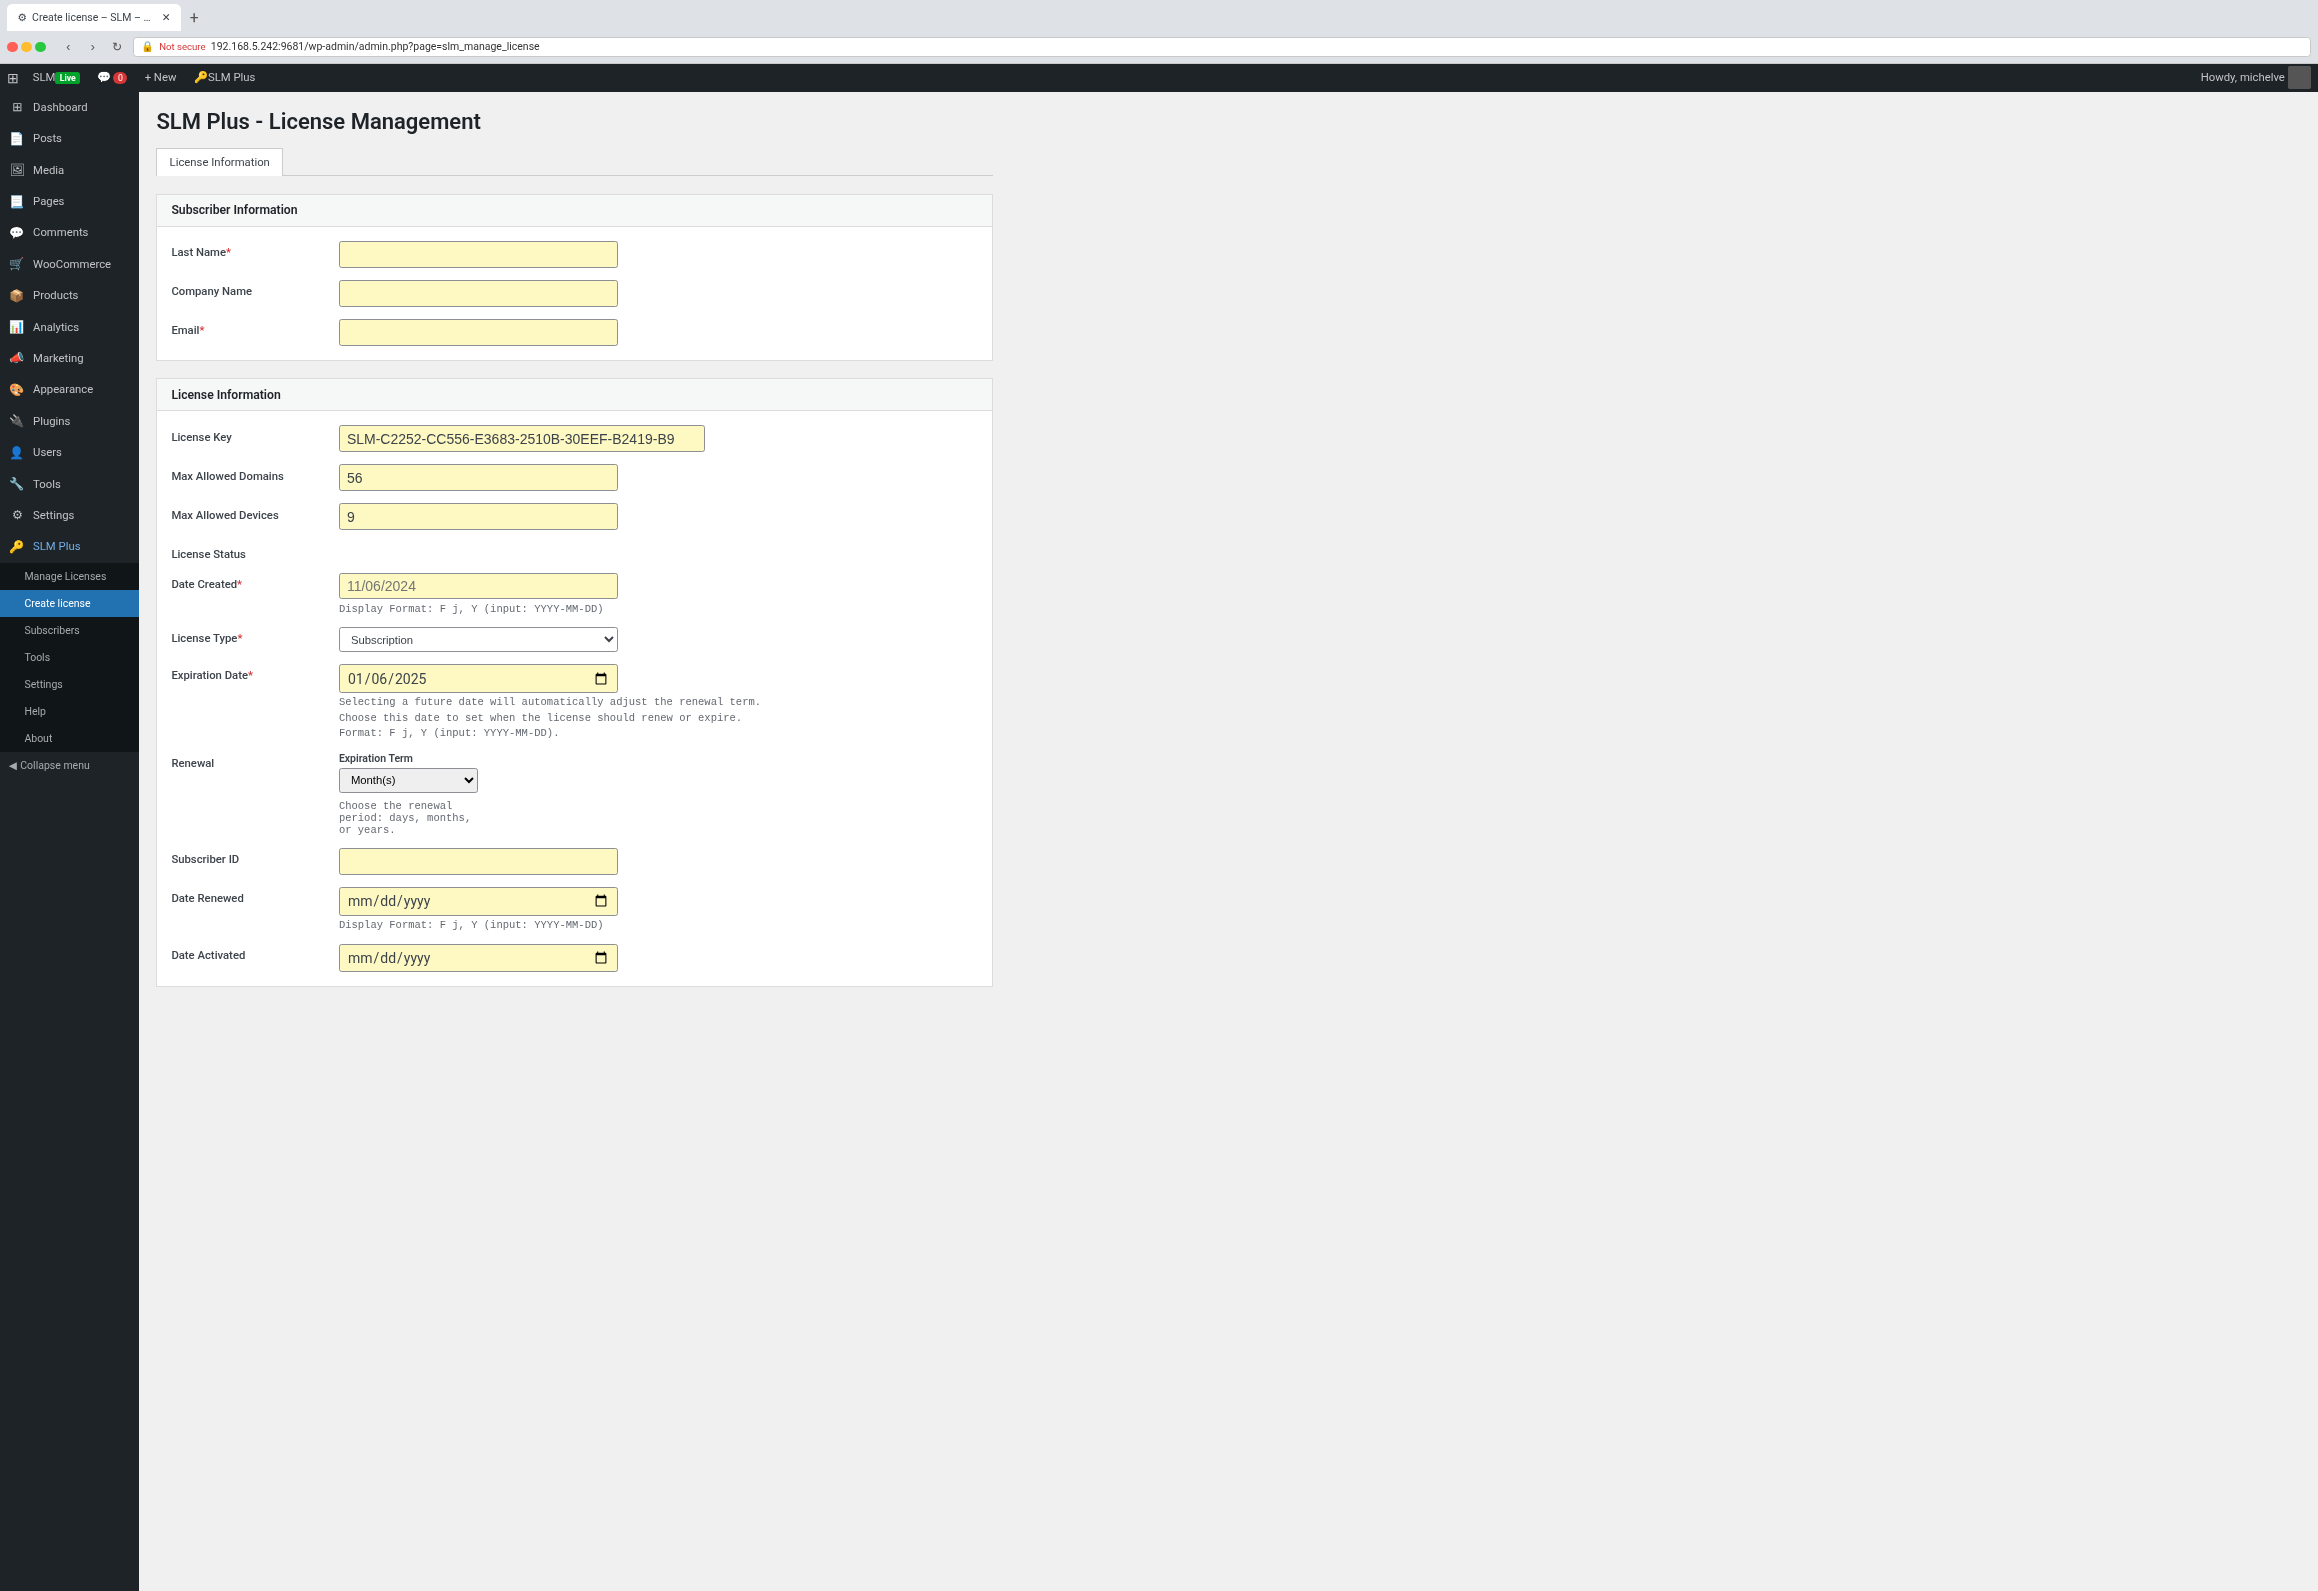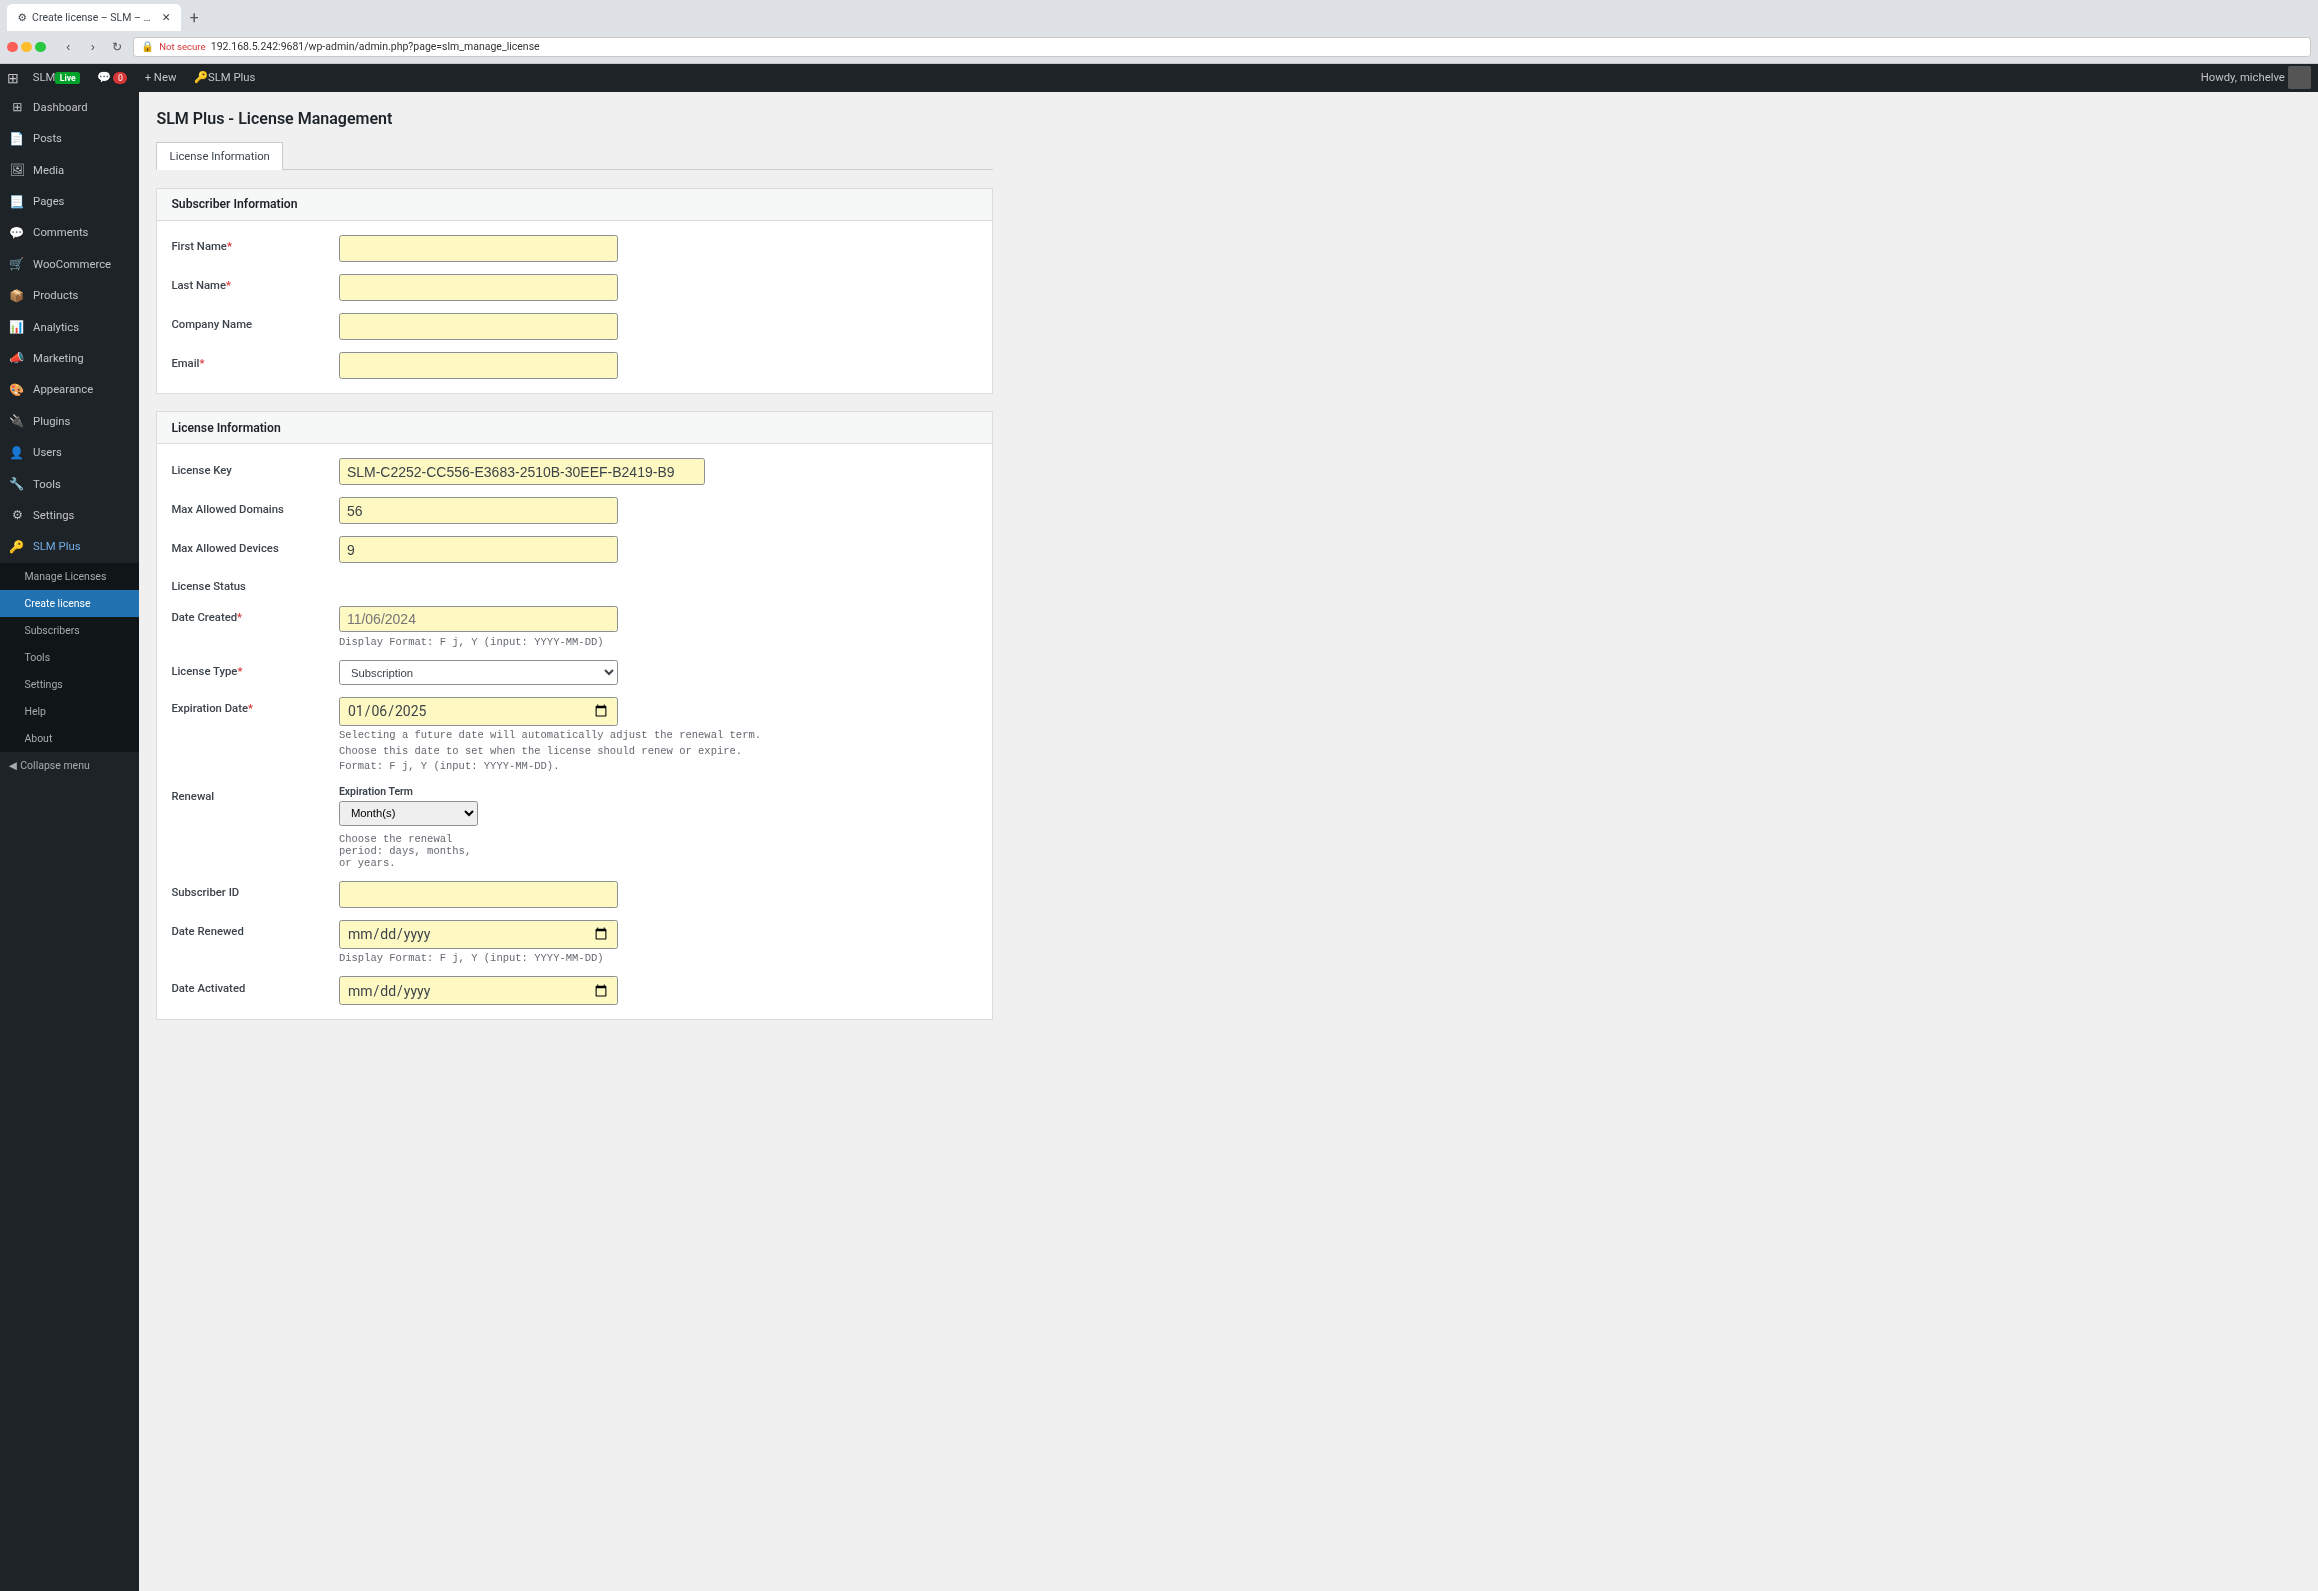--- a/index.html
+++ b/index.html
@@ -36,21 +36,21 @@
     .sidebar-icon { width: 17.4px; height: 17.4px; display: flex; align-items: center; justify-content: center; flex-shrink: 0; font-size: 12.2px; }
     .sidebar-submenu { background: #101517; }
     .sidebar-submenu .sidebar-item { padding-left: 24.4px; font-size: 10.5px; color: #a7aaad; }
     .sidebar-submenu .sidebar-item.active { color: #fff; background: #2271b1; }
     .collapse-menu { padding: 7px 8.7px; color: #a7aaad; font-size: 10.5px; cursor: pointer; display: flex; align-items: center; gap: 3.5px; }
 
     
     .wp-main { flex: 1; overflow-y: auto; background: #f0f0f1; }
     .wp-content { padding: 17.4px; max-width: 871px; }
 
-    .page-title { font-size: 16px; font-weight: 600; color: #1d2327; margin-bottom: 14px; }
+    .page-title { font-size: 22px; font-weight: 600; color: #1d2327; margin-bottom: 14px; }
 
     
     .tab-nav { display: flex; border-bottom: 0.9px solid #ccc; margin-bottom: 17.4px; }
     .tab-nav-item { padding: 7px 12.2px; font-size: 11.3px; cursor: pointer; border: 0.9px solid transparent; border-bottom: none; background: transparent; color: #3c434a; }
     .tab-nav-item.active { background: #fff; border-color: #ccc; border-bottom-color: #fff; margin-bottom: -0.9px; }
 
     
     .section-header { background: #f6f7f7; border: 0.9px solid #dcdcde; padding: 8.7px 14px; font-size: 12.2px; font-weight: 600; color: #1d2327; margin-bottom: 0; }
 
     
@@ -222,28 +222,20 @@
       <h1 class="page-title">SLM Plus - License Management</h1>
 
       <div class="tab-nav">
         <div class="tab-nav-item active">License Information</div>
       </div>
 
       <div class="section-header">Subscriber Information</div>
       <div class="form-section">
         <div class="form-row">
           <div class="form-label">
-            <span>First Name</span><span style="color:#d63638;">*</span>
-          </div>
-          <div class="form-field">
-            <input type="text" class="form-input" value="" style="">
-          </div>
-        </div>
-        <div class="form-row">
-          <div class="form-label">
             <span>Last Name</span><span style="color:#d63638;">*</span>
           </div>
           <div class="form-field">
             <input type="text" class="form-input" value="" style="">
           </div>
         </div>
         <div class="form-row">
           <div class="form-label">Company Name</div>
           <div class="form-field">
             <input type="text" class="form-input" value="" style="">

